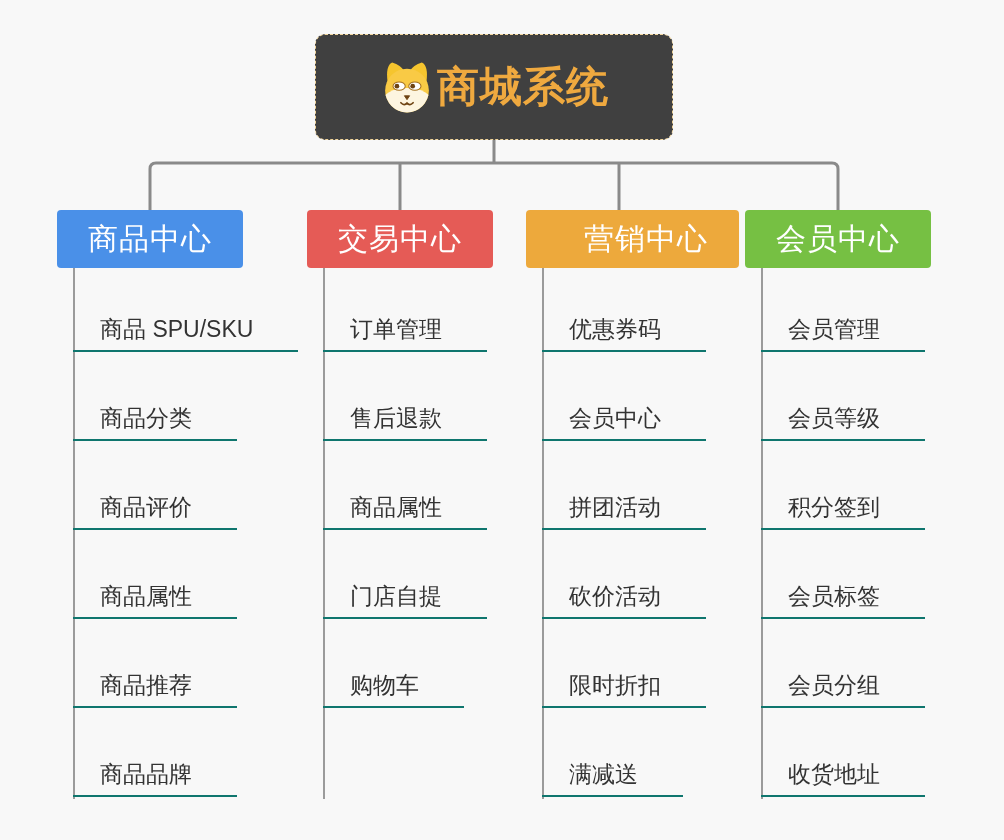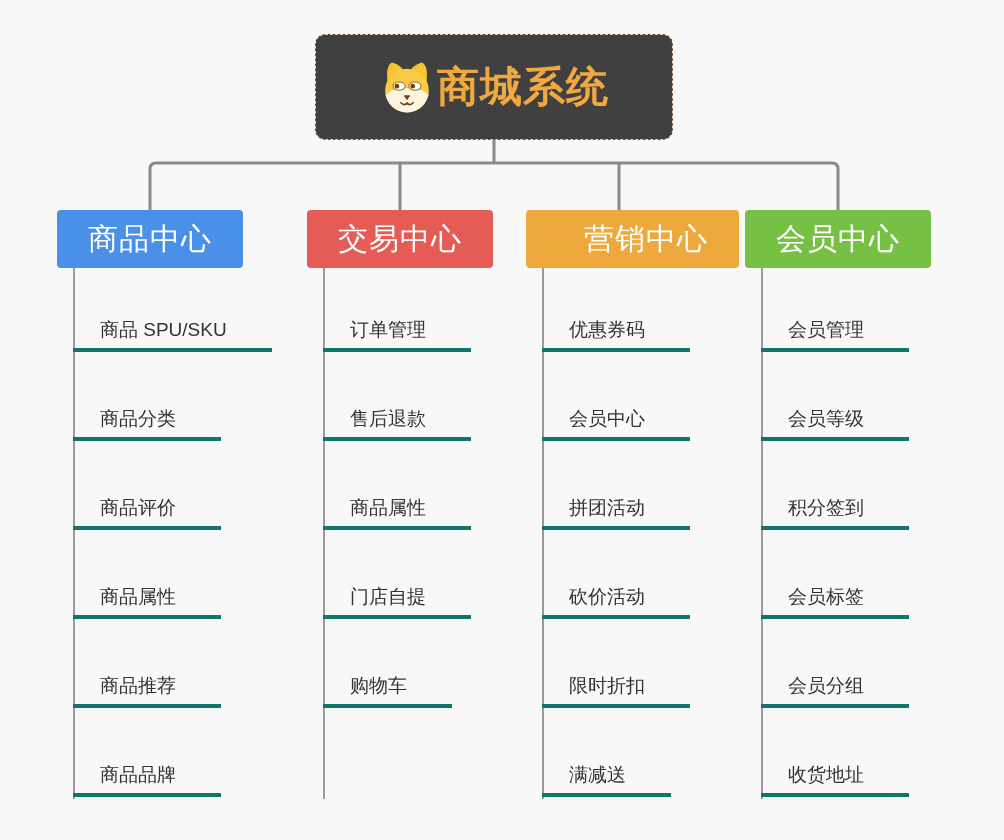--- a/index.html
+++ b/index.html
@@ -82,22 +82,22 @@
     margin: 0; padding: 0;
     list-style: none;
   }
   .items li {
     height: 89px;
     box-sizing: border-box;
     display: flex;
     align-items: flex-end;
     width: max-content;
     padding: 0 45px 5px 27px;
-    border-bottom: 4px solid #0f766e;
-    font-size: 19px;
+    border-bottom: 2px solid #0f766e;
+    font-size: 23px;
     color: #333333;
     white-space: nowrap;
     cursor: pointer;
   }
 </style>
 </head>
 <body>
 
 <div class="canvas">
 

